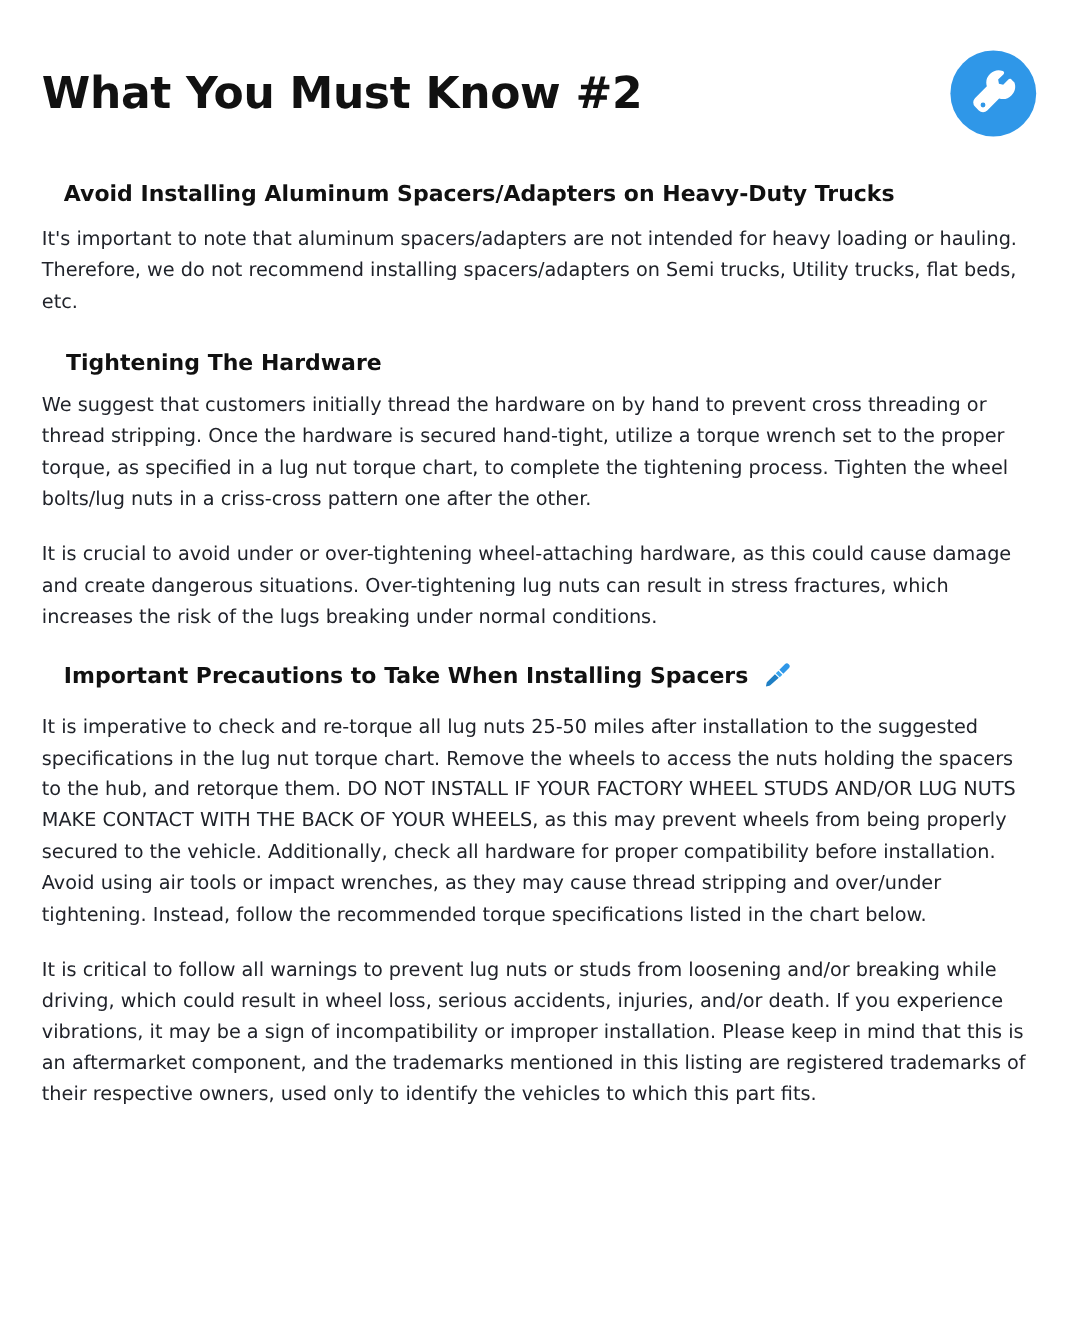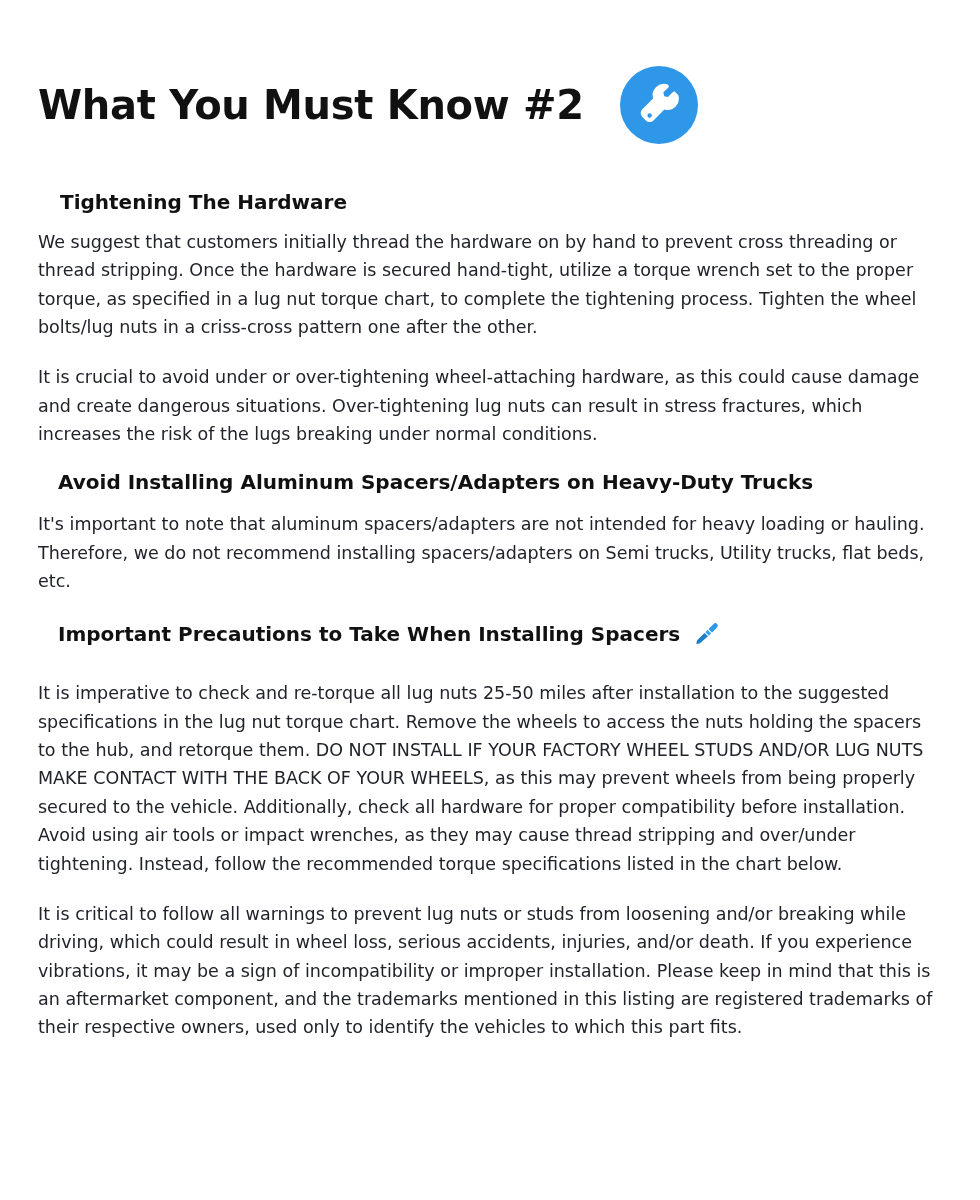--- a/index.html
+++ b/index.html
@@ -19,23 +19,23 @@
     min-height: 1200px;
     box-sizing: border-box;
     padding: 0 38px 40px 38px;
     position: relative;
   }
 
   
   .header {
     display: flex;
     align-items: center;
-    justify-content: flex-start;
+    justify-content: space-between;
     gap: 36px;
-    padding-top: 66px;
+    padding-top: 46px;
     padding-bottom: 18px;
   }
   .header-title {
     font-size: 40px;
     font-weight: 700;
     letter-spacing: -0.3px;
     color: #111111;
     white-space: nowrap;
   }
   .header-icon {
@@ -85,51 +85,51 @@
     line-height: 1.62;
     color: #20232a;
     margin: 0 0 22px 0;
     text-align: left;
   }
   .section-1 { margin-top: 28px; }
   .section-1 .section-title { margin-bottom: 14px; }
   .section-2 { margin-top: 22px; }
   .section-2 .section-title { padding-left: 20px; }
   .section-3 { margin-top: 26px; }
-  .section-3 .section-title { padding-left: 20px; margin-bottom: 32px; }
+  .section-3 .section-title { padding-left: 20px; margin-bottom: 20px; }
 
   .last-para { margin-bottom: 0; }
 </style>
 </head>
 <body>
 
 <div class="page">
 
   <div class="header">
     <div class="header-title">What You Must Know #2</div>
     <div class="header-icon">
       <svg viewBox="0 0 24 24" xmlns="http://www.w3.org/2000/svg" aria-hidden="true">
         <path fill="#ffffff" d="M21.2 5.3a1 1 0 0 0-1.6-.4l-2.7 2.7-2.1-.4-.4-2.1 2.7-2.7a1 1 0 0 0-.4-1.6 6.2 6.2 0 0 0-7.9 7.6L2.9 14.3a3 3 0 0 0 0 4.2l1.9 1.9a3 3 0 0 0 4.2 0l5.9-5.9a6.2 6.2 0 0 0 7.6-7.9zM6.9 18.9a1.2 1.2 0 1 1 0-2.4 1.2 1.2 0 0 1 0 2.4z"></path>
       </svg>
     </div>
   </div>
 
+  <div class="section section-2">
+    <h2 class="section-title">
+      <span class="section-title-text">Avoid Installing Aluminum Spacers/Adapters on Heavy-Duty Trucks</span>
+    </h2>
+    <p class="para">It's important to note that aluminum spacers/adapters are not intended for heavy loading or hauling. Therefore, we do not recommend installing spacers/adapters on Semi trucks, Utility trucks, flat beds, etc.</p>
+  </div>
+
   <div class="section section-1">
     <h2 class="section-title">
       <span class="section-title-text">Tightening The Hardware</span>
     </h2>
     <p class="para"> We suggest that customers initially thread the hardware on by hand to prevent cross threading or thread stripping. Once the hardware is secured hand-tight, utilize a torque wrench set to the proper torque, as specified in a lug nut torque chart, to complete the tightening process. Tighten the wheel bolts/lug nuts in a criss-cross pattern one after the other.</p>
     <p class="para">It is crucial to avoid under or over-tightening wheel-attaching hardware, as this could cause damage and create dangerous situations. Over-tightening lug nuts can result in stress fractures, which increases the risk of the lugs breaking under normal conditions.</p>
-  </div>
-
-  <div class="section section-2">
-    <h2 class="section-title">
-      <span class="section-title-text">Avoid Installing Aluminum Spacers/Adapters on Heavy-Duty Trucks</span>
-    </h2>
-    <p class="para">It's important to note that aluminum spacers/adapters are not intended for heavy loading or hauling. Therefore, we do not recommend installing spacers/adapters on Semi trucks, Utility trucks, flat beds, etc.</p>
   </div>
 
   <div class="section section-3">
     <h2 class="section-title">
       <span class="section-title-text">Important Precautions to Take When Installing Spacers</span>
       <span class="screwdriver-icon">
         <svg viewBox="0 0 24 24" xmlns="http://www.w3.org/2000/svg" aria-hidden="true">
           <path fill="#2f97e8" d="M21.3 2.7a2.3 2.3 0 0 0-3.3 0l-4.6 4.6 3.3 3.3 4.6-4.6a2.3 2.3 0 0 0 0-3.3z"></path>
           <path fill="#3aa7f0" d="M12.6 8.1 10.4 10.3l3.3 3.3 2.2-2.2z"></path>
           <path fill="#1f7fc4" d="M9.7 11 3.1 17.6a1.6 1.6 0 0 0-.4.8l-.6 2.9 2.9-.6c.3-.1.6-.2.8-.4L12.9 14z"></path>

